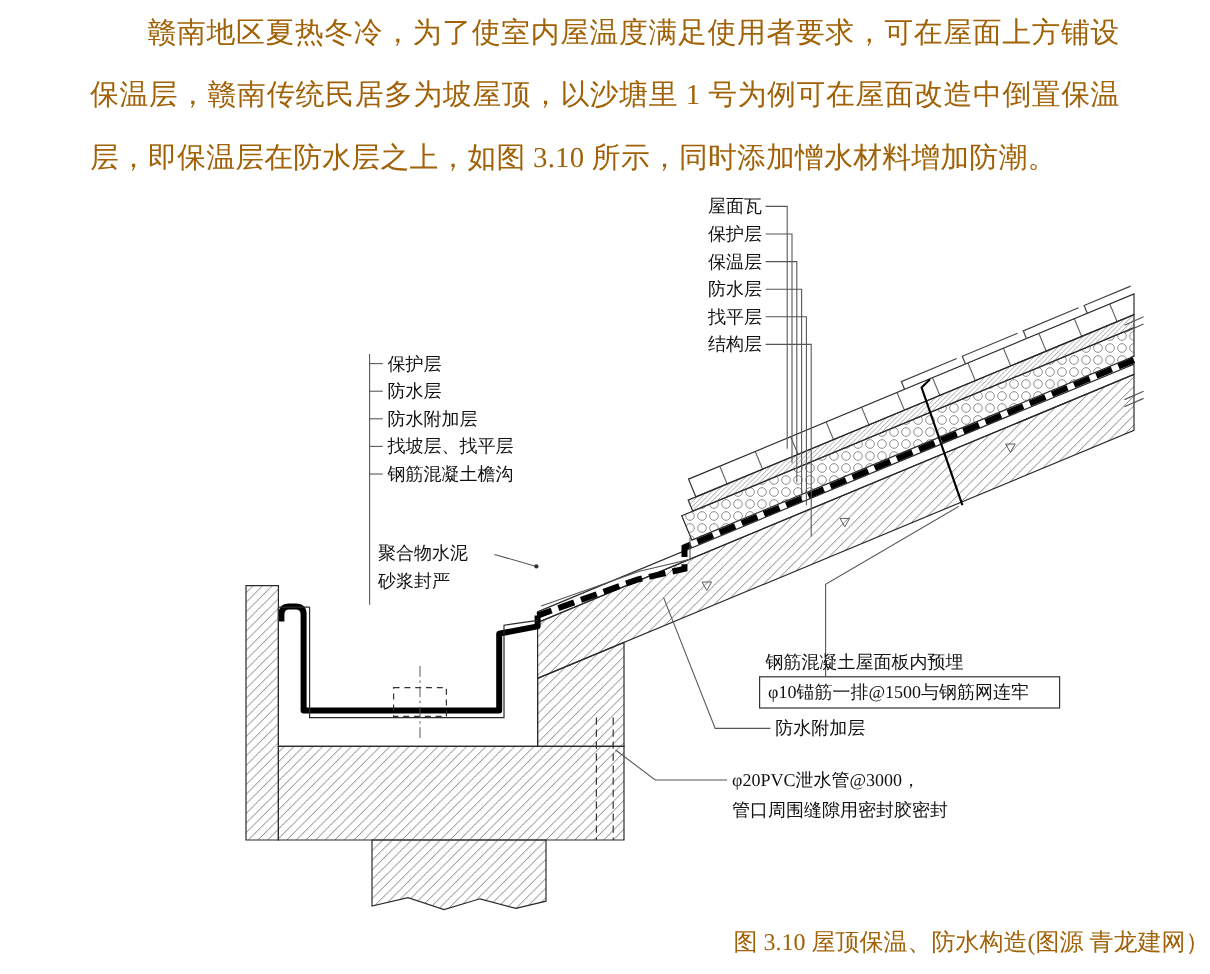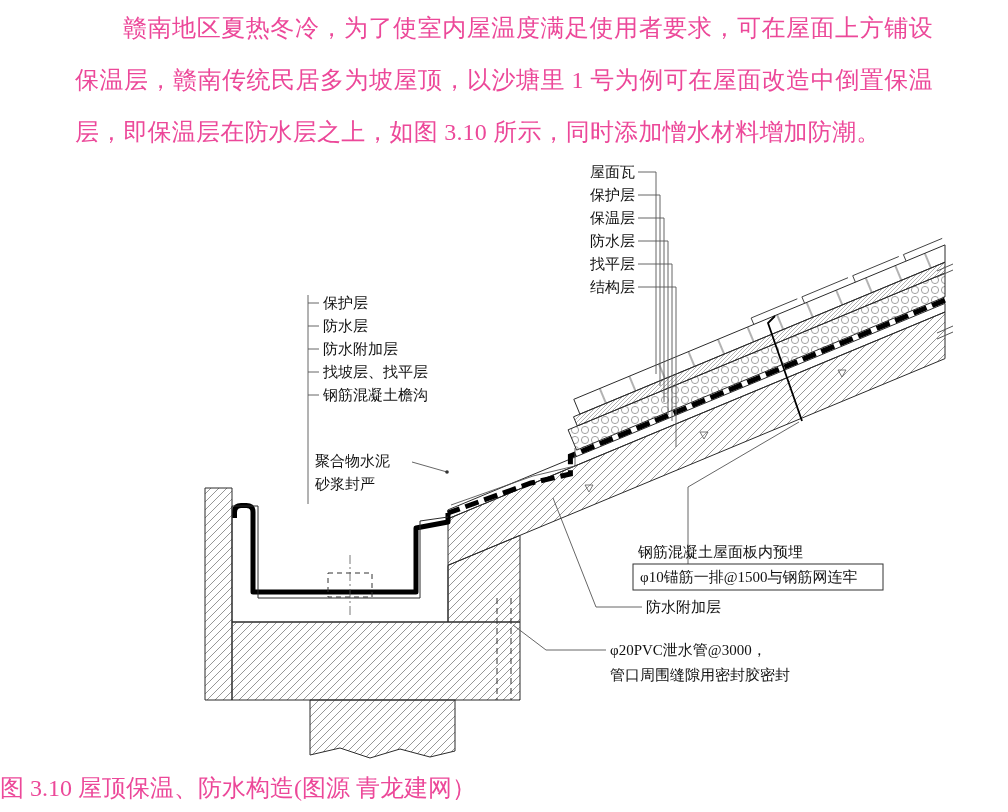--- a/index.html
+++ b/index.html
@@ -1,29 +1,29 @@
 <!DOCTYPE html>
 <html><head>
 <meta charset="utf-8">
 <style>
   html,body { margin:0; padding:0; background:#ffffff; }
   .page {
     position:relative; width:1008px; height:812px; background:#fff;
-    font-family:"Liberation Serif","DejaVu Serif",serif; color:#ec4899;
+    font-family:"Liberation Serif","DejaVu Serif",serif; color:#a16207;
     overflow:hidden;
   }
   .para {
     position:absolute; left:75px; top:2px; width:858px;
     font-size:24px; line-height:52px; text-align:justify; text-indent:2em;
     letter-spacing:0.2px;
   }
   .fig { position:absolute; left:0; top:155px; }
   .caption {
     position:absolute; top:772px; left:0; width:100%;
-    text-align:left; font-size:24px;
+    text-align:right; font-size:20px;
   }
   .lbl { font-family:"Liberation Serif","DejaVu Serif",serif; font-size:15px; fill:#111; }
   .ln  { stroke:#555; stroke-width:0.9; fill:none; }
   .outline { stroke:#2b2b2b; stroke-width:1; }
 </style>
 </head>
 <body>
 
 <div class="page">
 

